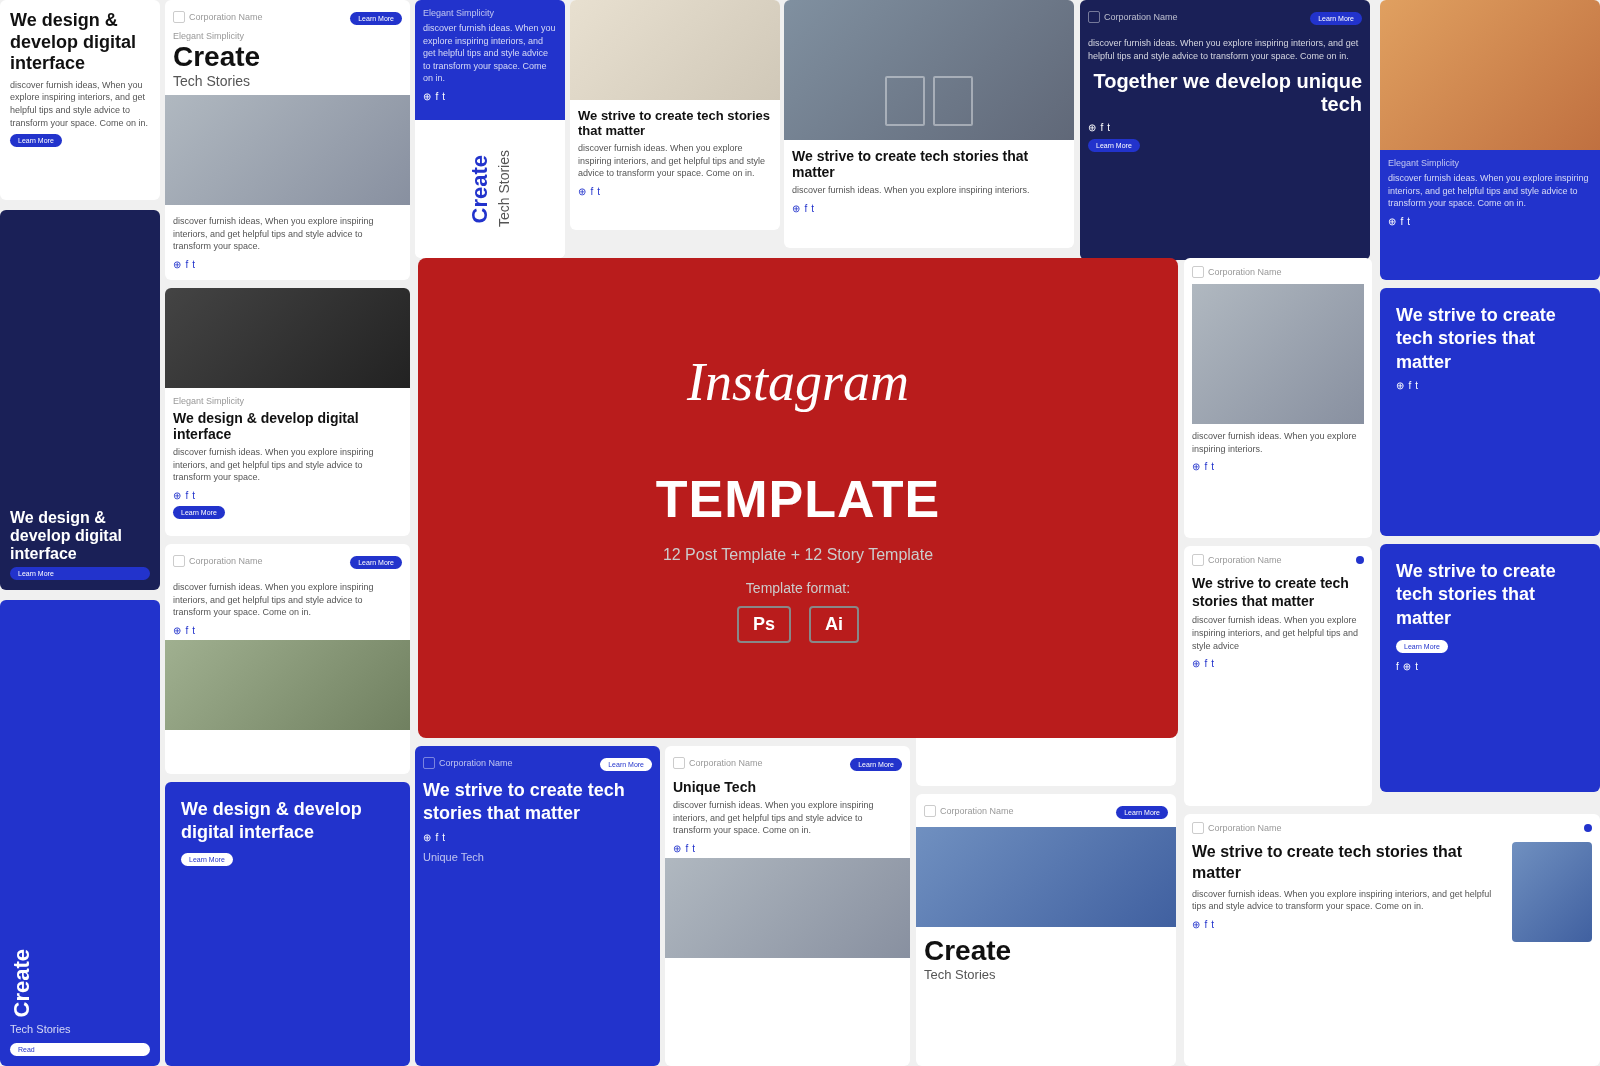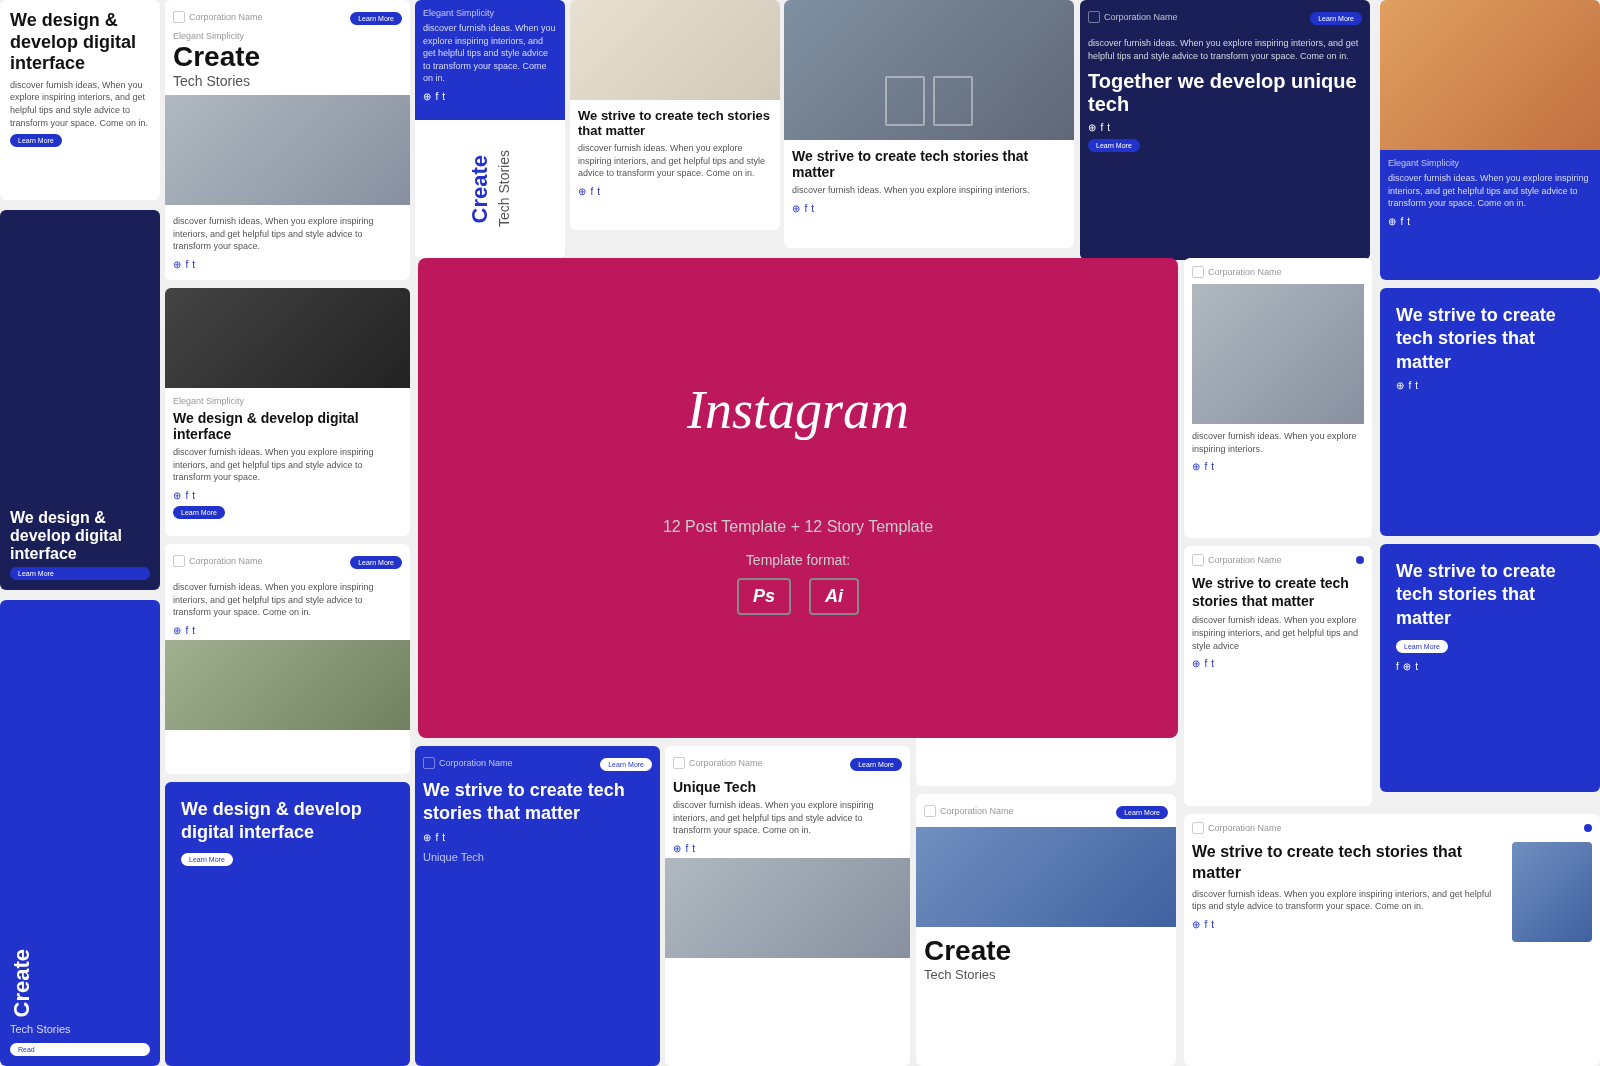--- a/index.html
+++ b/index.html
@@ -12,21 +12,21 @@
       position: relative;
     }
 
     
     .center-panel {
       position: absolute;
       left: 418px;
       top: 258px;
       width: 760px;
       height: 480px;
-      background: #be185d;
+      background: #b91c1c;
       border-radius: 8px;
       display: flex;
       flex-direction: column;
       align-items: center;
       justify-content: center;
       z-index: 10;
       padding: 20px;
     }
 
     .center-panel .script-title {
@@ -57,21 +57,20 @@
 
     .format-label {
       color: #ccc;
       font-size: 14px;
       margin-bottom: 10px;
     }
 
     .format-badges {
       display: flex;
       gap: 18px;
-      font-style: italic;
     }
 
     .format-badge {
       border: 2px solid #888;
       color: white;
       padding: 6px 14px;
       font-size: 18px;
       font-weight: bold;
       border-radius: 4px;
     }
@@ -319,20 +318,21 @@
     }
 
   </style>
 </head>
 <body>
 
 <div class="center-panel">
   <div class="script-title">Instagram</div>
   <div class="block-title">
     <br>
+    <span>TEMPLATE</span>
   </div>
   <div class="subtitle">12 Post Template + 12 Story Template</div>
   <div class="format-label">Template format:</div>
   <div class="format-badges">
     <div class="format-badge">Ps</div>
     <div class="format-badge">Ai</div>
   </div>
 </div>
 
 <div id="card-tl" class="card">
@@ -420,21 +420,21 @@
 <div id="card-post4" class="card card-dark">
   <div style="padding:8px; display:flex; justify-content:space-between; align-items:center;">
     <div style="display:flex;align-items:center;gap:4px;">
       <div style="width:12px;height:12px;border:1px solid rgba(255,255,255,0.4);border-radius:2px;"></div>
       <span class="small-label-white">Corporation Name</span>
     </div>
     <div class="blue-btn">Learn More</div>
   </div>
   <div style="padding:0 8px 8px 8px;">
     <div class="card-body-white">discover furnish ideas. When you explore inspiring interiors, and get helpful tips and style advice to transform your space. Come on in.</div>
-    <div style="font-weight:900; font-size:20px; color:white; margin-top:8px;">Together we develop unique tech</div>
+    <div style="font-weight:900; font-size:20px; color:white; margin-top:8px;text-align:right;">Together we develop unique tech</div>
     <div class="social-icons-white">
         <span>⊕</span>
         <span>f</span>
         <span>t</span>
       </div>
     <div class="blue-btn" style="margin-top:6px;">Learn More</div>
   </div>
 </div>
 
 <div id="card-story2" class="card">

